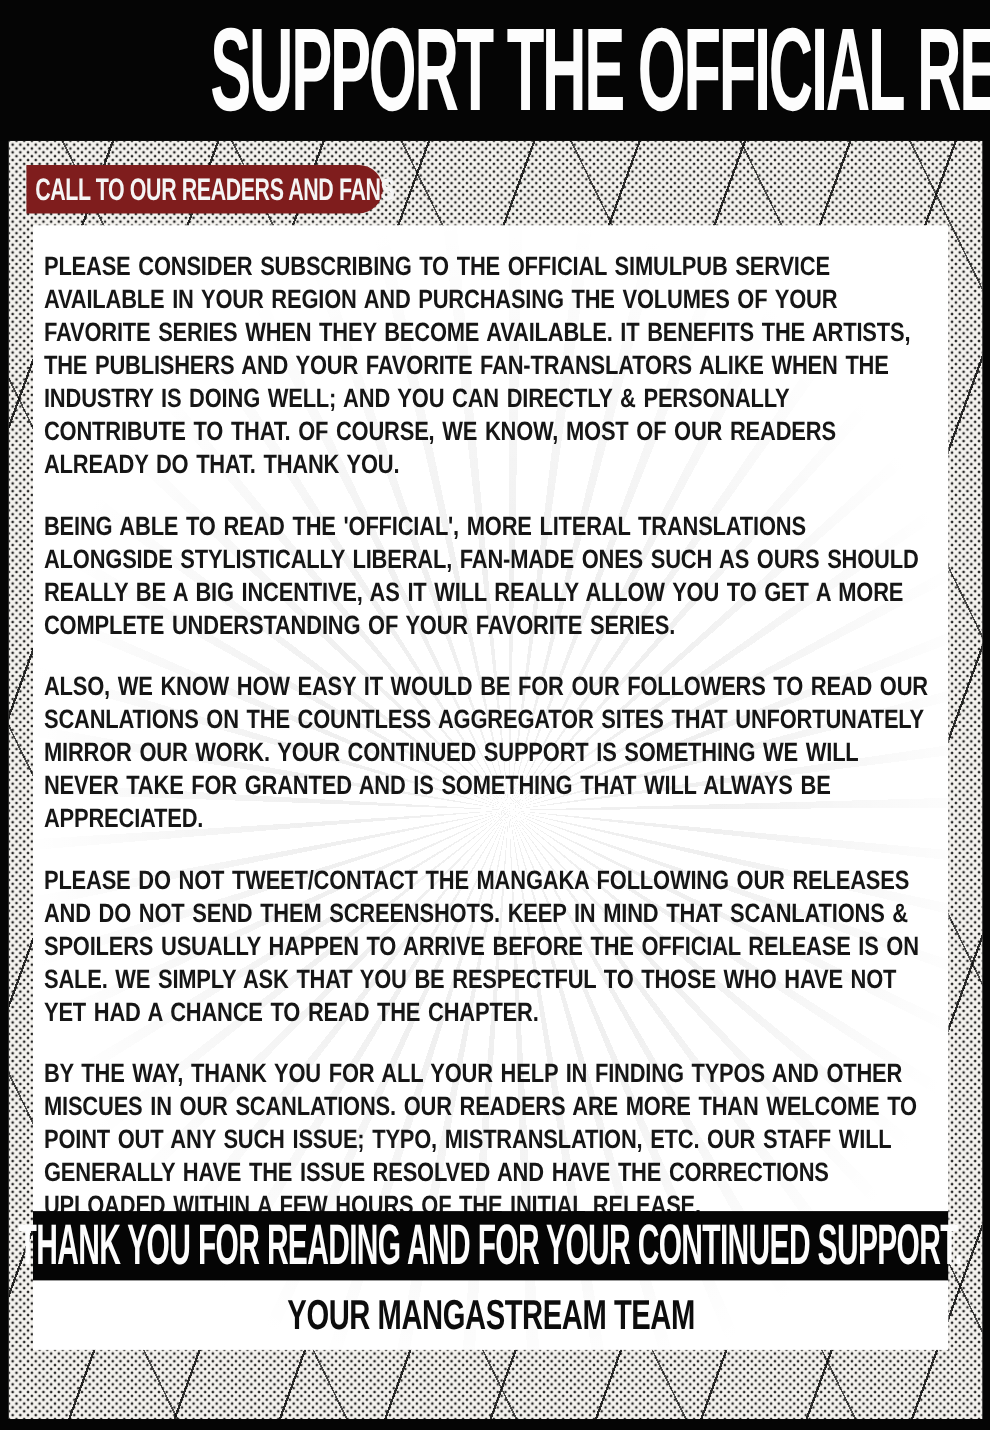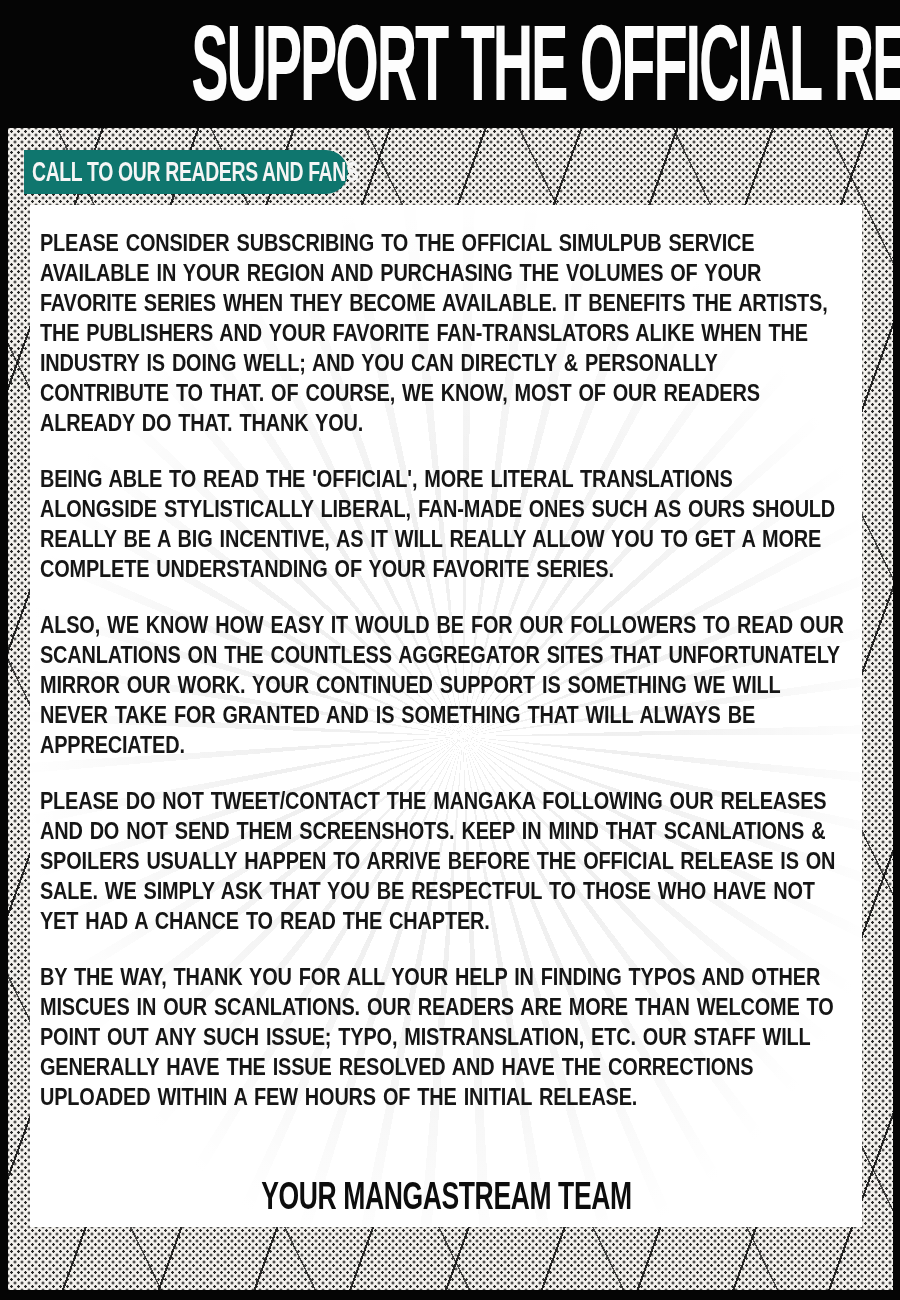--- a/index.html
+++ b/index.html
@@ -49,21 +49,21 @@
     background-size: auto, auto, 7px 7px, 7px 7px;
     background-position: 0 0, 0 0, 0 0, 3.5px 3.5px;
   }
 
   
   .badge {
     position: absolute;
     left: 24px; top: 150px;
     height: 44px;
     width: 324px;
-    background: #0f766e;
+    background: #7f1d1d;
     border-radius: 0 24px 24px 0;
     display: flex;
     align-items: center;
     padding-left: 8px;
     z-index: 4;
   }
   .badge .badge-text {
     color: #f5f5f5;
     font-weight: 700;
     font-size: 27px;
@@ -169,19 +169,22 @@
 
   <div class="panel">
     <div class="copy">
       <p>PLEASE CONSIDER SUBSCRIBING TO THE OFFICIAL SIMULPUB SERVICE AVAILABLE IN YOUR REGION AND PURCHASING THE VOLUMES OF YOUR FAVORITE SERIES WHEN THEY BECOME AVAILABLE. IT BENEFITS THE ARTISTS, THE PUBLISHERS AND YOUR FAVORITE FAN-TRANSLATORS ALIKE WHEN THE INDUSTRY IS DOING WELL; AND YOU CAN DIRECTLY &amp; PERSONALLY CONTRIBUTE TO THAT. OF COURSE, WE KNOW, MOST OF OUR READERS ALREADY DO THAT. THANK YOU.</p>
       <p>BEING ABLE TO READ THE 'OFFICIAL', MORE LITERAL TRANSLATIONS ALONGSIDE STYLISTICALLY LIBERAL, FAN-MADE ONES SUCH AS OURS SHOULD REALLY BE A BIG INCENTIVE, AS IT WILL REALLY ALLOW YOU TO GET A MORE COMPLETE UNDERSTANDING OF YOUR FAVORITE SERIES.</p>
       <p>ALSO, WE KNOW HOW EASY IT WOULD BE FOR OUR FOLLOWERS TO READ OUR SCANLATIONS ON THE COUNTLESS AGGREGATOR SITES THAT UNFORTUNATELY MIRROR OUR WORK. YOUR CONTINUED SUPPORT IS SOMETHING WE WILL NEVER TAKE FOR GRANTED AND IS SOMETHING THAT WILL ALWAYS BE APPRECIATED.</p>
       <p>PLEASE DO NOT TWEET/CONTACT THE MANGAKA FOLLOWING OUR RELEASES AND DO NOT SEND THEM SCREENSHOTS. KEEP IN MIND THAT SCANLATIONS &amp; SPOILERS USUALLY HAPPEN TO ARRIVE BEFORE THE OFFICIAL RELEASE IS ON SALE. WE SIMPLY ASK THAT YOU BE RESPECTFUL TO THOSE WHO HAVE NOT YET HAD A CHANCE TO READ THE CHAPTER.</p>
       <p>BY THE WAY, THANK YOU FOR ALL YOUR HELP IN FINDING TYPOS AND OTHER MISCUES IN OUR SCANLATIONS. OUR READERS ARE MORE THAN WELCOME TO POINT OUT ANY SUCH ISSUE; TYPO, MISTRANSLATION, ETC. OUR STAFF WILL GENERALLY HAVE THE ISSUE RESOLVED AND HAVE THE CORRECTIONS UPLOADED WITHIN A FEW HOURS OF THE INITIAL RELEASE.</p>
     </div>
 
+    <div class="thanks-banner">
+      <span class="thanks-text">THANK YOU FOR READING AND FOR YOUR CONTINUED SUPPORT.</span>
+    </div>
 
     <div class="signature">
       <span class="signature-text">YOUR MANGASTREAM TEAM</span>
     </div>
   </div>
 
 </div>
 
 </body></html>

